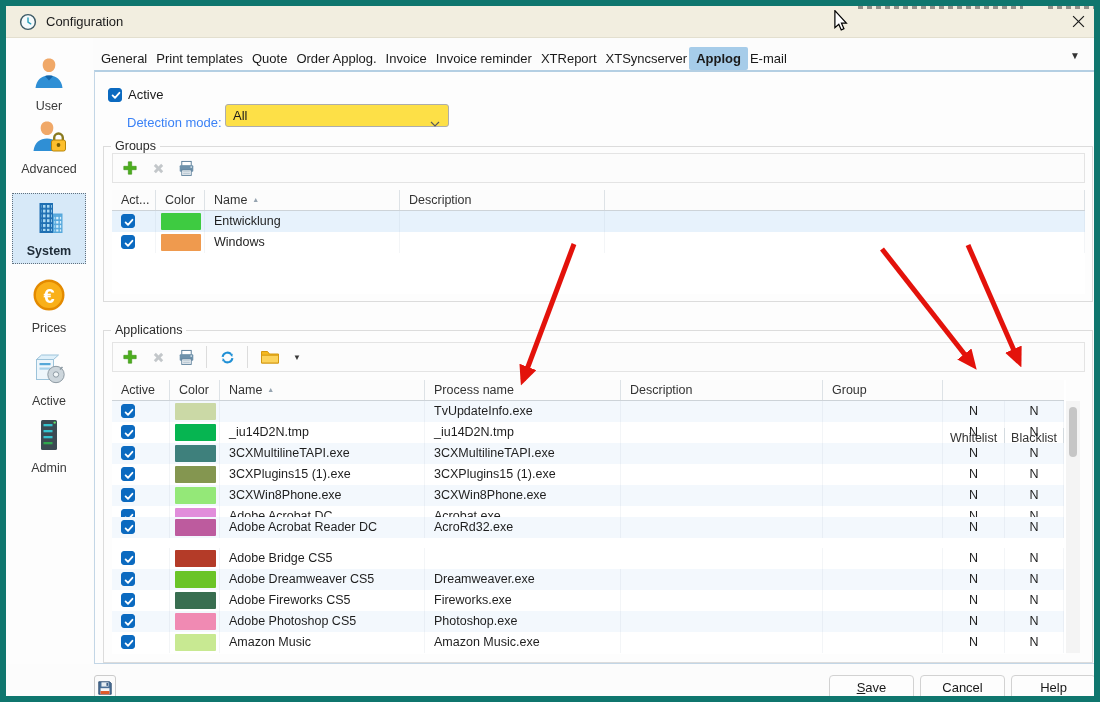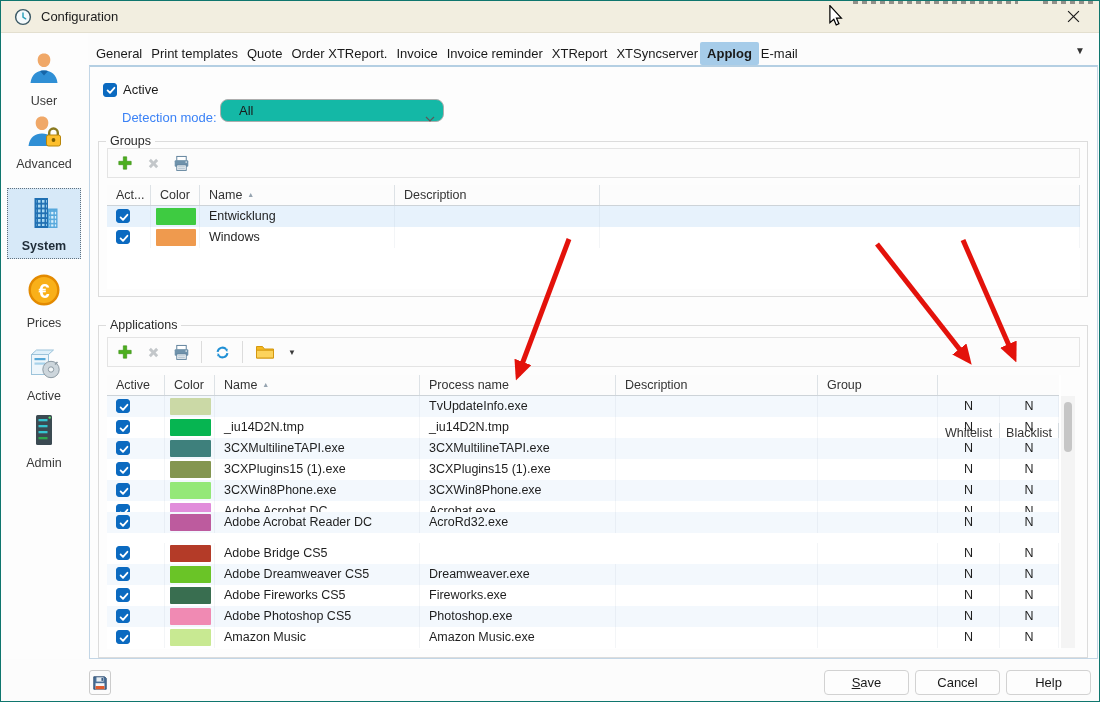--- a/index.html
+++ b/index.html
@@ -1,17 +1,17 @@
 <!DOCTYPE html>
 <html><head>
 <meta charset="utf-8">
 <style>
   html,body{margin:0;padding:0;background:#cfd4d9;}
   *{box-sizing:border-box;font-family:"Liberation Sans","DejaVu Sans",sans-serif;}
-  #win{position:relative;width:1100px;height:702px;background:#fcfcfc;border:1px solid #0f766e;overflow:hidden;}
+  #win{position:relative;width:1100px;height:702px;background:#fcfcfc;border:6px solid #0f766e;overflow:hidden;}
 
   
   #titlebar{position:absolute;left:0;top:0;width:1100px;height:32px;background:#f2eee0;border-bottom:1px solid #e3dfcf;display:flex;align-items:center;}
   #titlebar .app-icon{margin-left:13px;width:18px;height:18px;}
   #titlebar .title{margin-left:9px;font-size:13px;color:#1b1b1b;}
   #close-btn{position:absolute;right:8px;top:0;width:40px;height:31px;display:flex;align-items:center;justify-content:center;cursor:default;}
   .edge-artifact{position:absolute;top:0;height:3px;opacity:.55;background:repeating-linear-gradient(90deg,#444 0 5px,transparent 5px 9px);}
 
   
   #sidebar{position:absolute;left:0;top:32px;width:87px;height:670px;background:#fdfdfd;}
@@ -29,21 +29,21 @@
 
   
   #panel{position:absolute;left:88px;top:64px;width:1009px;height:594px;background:#fdfdfd;border:1px solid #c3d6e6;border-top:2px solid #b4cfe3;}
 
   .cb{display:inline-block;width:14px;height:14px;background:#0b6ac0;border:1px solid #0b6ac0;border-radius:3px;}
   .cb svg{display:block;width:12px;height:12px;margin:0.5px;}
 
   #active-row{position:absolute;left:13px;top:15px;display:flex;align-items:center;gap:6px;}
   #active-row .lbl{font-size:13px;color:#1a1a1a;}
   #detect-row{position:absolute;left:32px;top:39px;font-size:13px;color:#3b82f6;line-height:23px;}
-  #detect-select{position:absolute;left:130px;top:32px;width:224px;height:23px;border:1px solid #adadad;border-radius:8px;background:#14b8a6;font-size:13px;color:#1a1a1a;line-height:21px;padding-left:18px;}
+  #detect-select{position:absolute;left:130px;top:32px;width:224px;height:23px;border:1px solid #adadad;border-radius:3px;background:#fde047;font-size:13px;color:#1a1a1a;line-height:21px;padding-left:7px;}
   #detect-select .caret{position:absolute;right:8px;top:8px;}
 
   .groupbox{position:absolute;border:1px solid #dcdcdc;background:#fdfdfd;}
   .groupbox .gb-title{position:absolute;left:7px;top:-8px;background:#fdfdfd;padding:0 4px;font-size:12.5px;color:#2a2a2a;}
   .toolbar{position:absolute;left:8px;top:6px;height:30px;border:1px solid #e4e4e4;background:#fcfcfc;display:flex;align-items:center;padding-left:8px;gap:10px;}
   .toolbar .tbtn{width:18px;height:18px;display:flex;align-items:center;justify-content:center;}
   .toolbar .sep{width:1px;height:22px;background:#dcdcdc;margin:0 1px;}
   .toolbar .caret{font-size:8px;color:#3a3a3a;margin-left:2px;}
 
   .grid{position:absolute;background:#fff;}
@@ -140,21 +140,21 @@
             <rect x="12.5" y="19" width="9" height="2.3" fill="#35c4cf"></rect>
             <rect x="12.5" y="25" width="9" height="2.3" fill="#2ea84e"></rect>
             <circle cx="23.7" cy="5.6" r="1.2" fill="#5fe06a"></circle>
           </svg></span><div class="lbl">Admin</div></div>
     </div>
 
   <div id="tabbar">
       <div class="tab">General</div>
       <div class="tab">Print templates</div>
       <div class="tab">Quote</div>
-      <div class="tab">Order XTReport.</div>
+      <div class="tab">Order Applog.</div>
       <div class="tab">Invoice</div>
       <div class="tab">Invoice reminder</div>
       <div class="tab">XTReport</div>
       <div class="tab">XTSyncserver</div>
       <div class="tab active">Applog</div>
       <div class="tab">E-mail</div>
     </div>
   <div id="tab-overflow">▼</div>
 
   <div id="panel">

